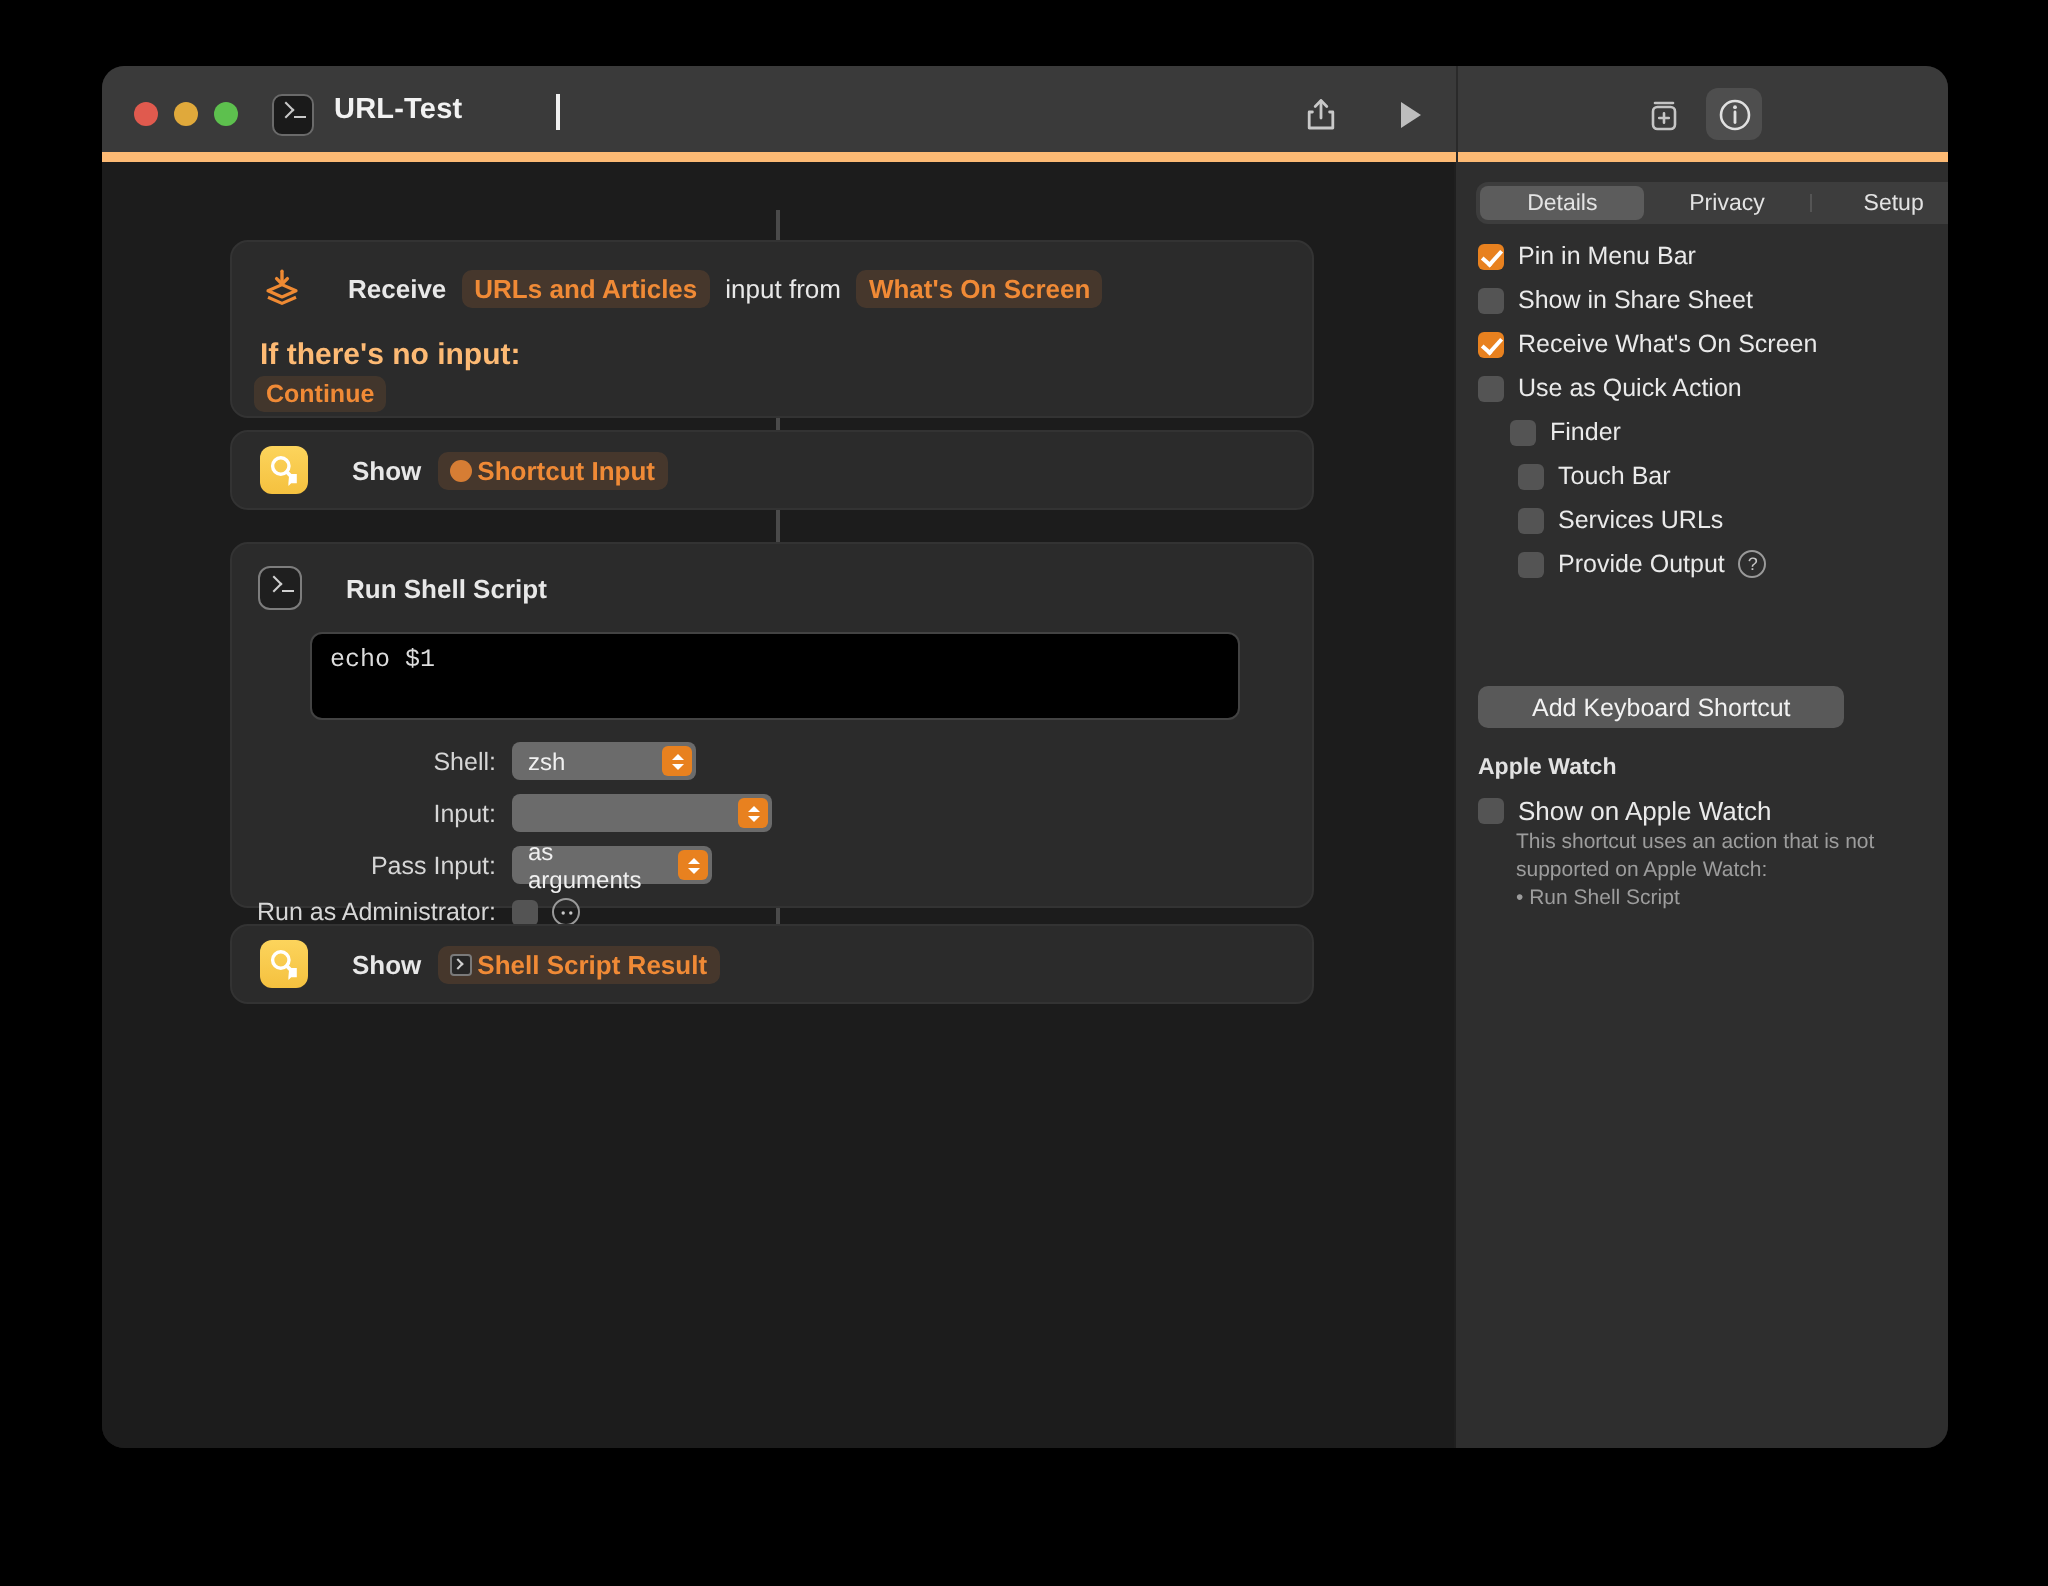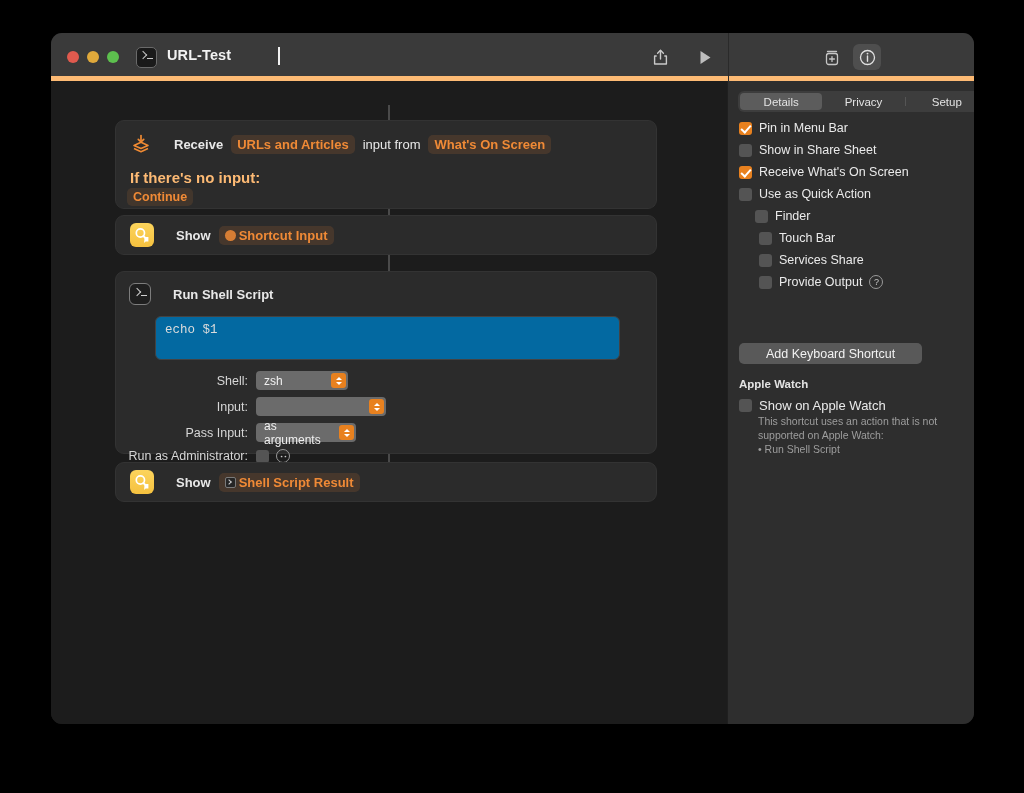--- a/index.html
+++ b/index.html
@@ -246,21 +246,21 @@
     position: absolute;
     left: 11px; top: 11px;
     width: 6px; height: 1.3px;
     background: #d0d0d0;
   }
   .script-box {
     position: absolute;
     left: 39px; top: 44px;
     width: 465px;
     height: 44px;
-    background: #0369a1;
+    background: #000000;
     border: 1px solid #434343;
     border-radius: 6px;
     padding: 6px 9px;
     font-family: "Liberation Mono", monospace;
     font-size: 12.5px;
     color: #dcdcdc;
   }
 
   .form-row {
     position: absolute;
@@ -598,21 +598,21 @@
     <div class="chk-row" style="left:27px; top:128px;">
       <span class="checkbox-sq"></span>
       <span>Finder</span>
     </div>
     <div class="chk-row" style="left:31px; top:150px;">
       <span class="checkbox-sq"></span>
       <span>Touch Bar</span>
     </div>
     <div class="chk-row" style="left:31px; top:172px;">
       <span class="checkbox-sq"></span>
-      <span>Services Share</span>
+      <span>Services URLs</span>
     </div>
     <div class="chk-row" style="left:31px; top:194px;">
       <span class="checkbox-sq"></span>
       <span>Provide Output</span>
       <span class="help-circ">?</span>
     </div>
 
     <div class="kbd-btn">Add Keyboard Shortcut</div>
 
     <div class="watch-header">Apple Watch</div>

